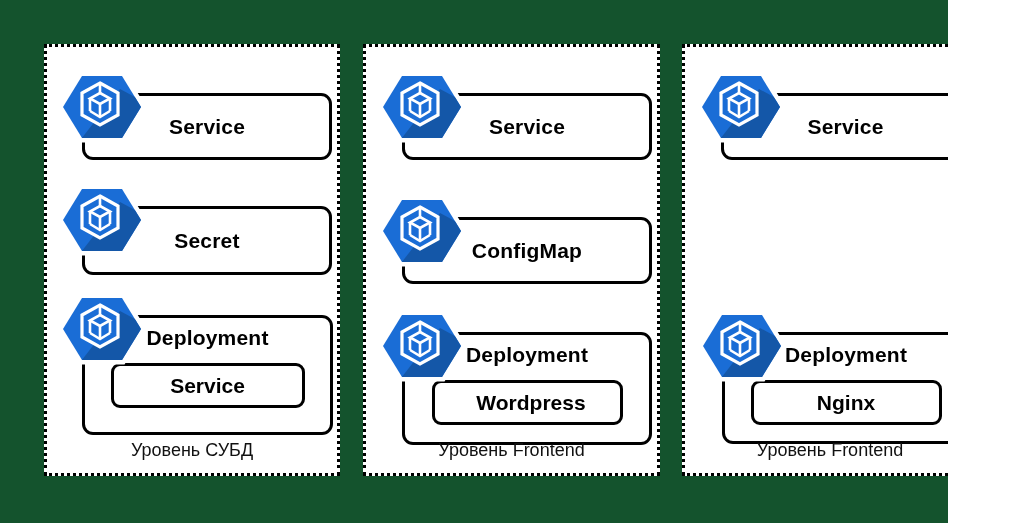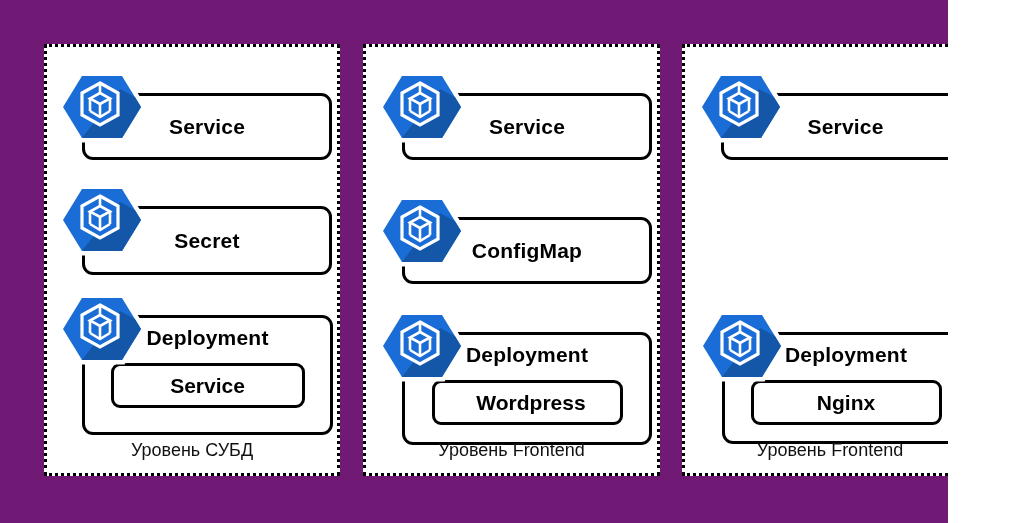--- a/index.html
+++ b/index.html
@@ -3,21 +3,21 @@
 <meta charset="utf-8">
 <style>
   * { margin: 0; padding: 0; box-sizing: border-box; }
   html, body { background: #ffffff; }
   body { font-family: "Liberation Sans", sans-serif; color: #111111; }
 
   .canvas {
     position: relative;
     width: 948px;
     height: 523px;
-    background: #701a75;
+    background: #14532d;
     overflow: hidden;
     text-decoration: underline;
   }
 
   .tier {
     position: absolute;
     top: 44px;
     height: 432px;
     border: 3px dotted #000000;
     background: #ffffff;

